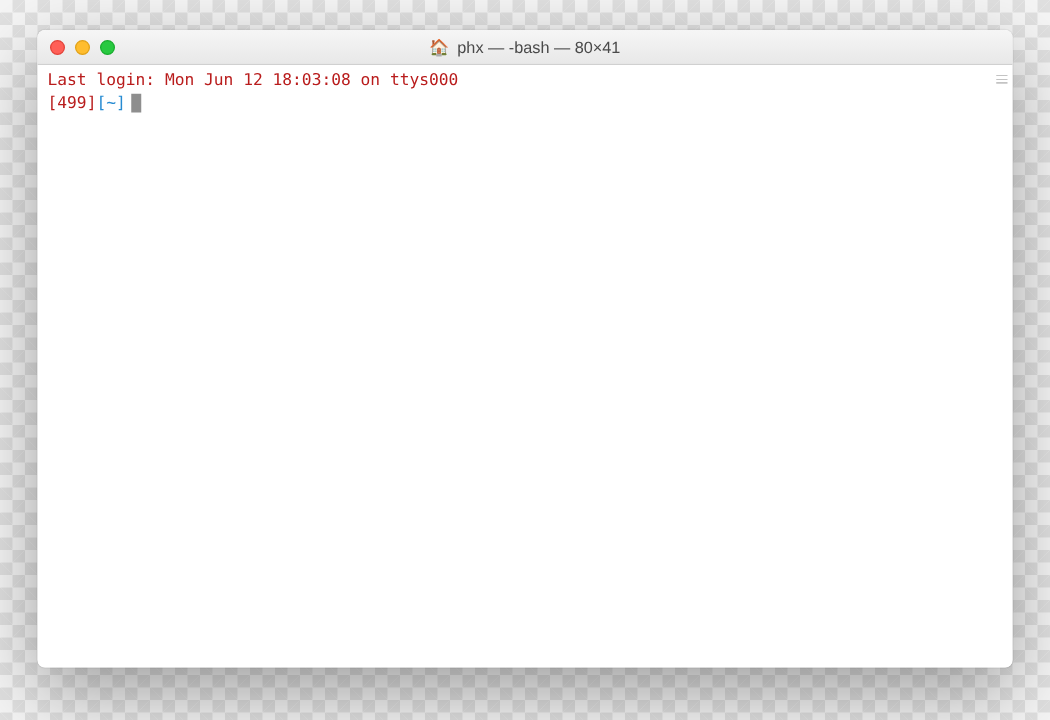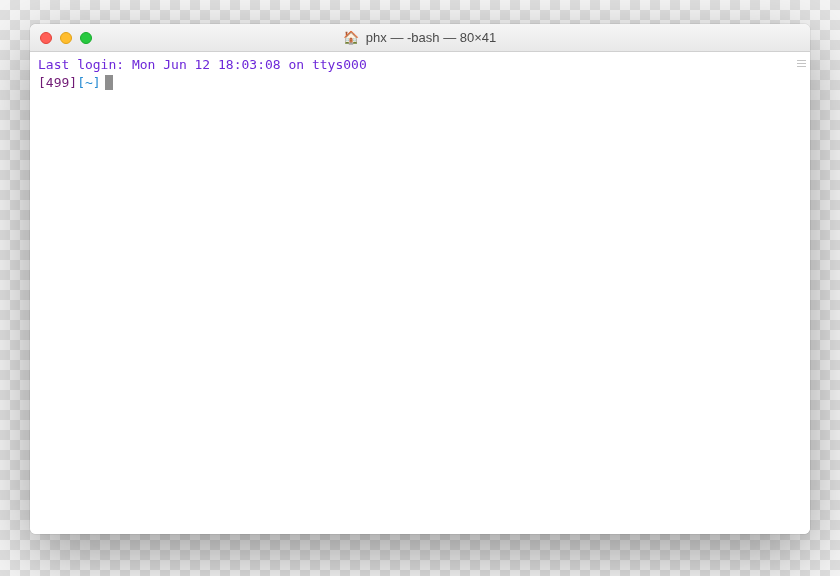--- a/index.html
+++ b/index.html
@@ -79,23 +79,23 @@
     }
     .scroll-indicator {
       position: absolute;
       top: 6px;
       right: 4px;
       width: 9px;
       height: 9px;
       background: repeating-linear-gradient(0deg, #888 0 1px, transparent 1px 3px);
       opacity: 0.5;
     }
-    .line1 { color: #6d28d9; }
+    .line1 { color: #b91c1c; }
     .line2 { display: flex; align-items: center; }
-    .prompt-num { color: #701a75; }
+    .prompt-num { color: #b91c1c; }
     .prompt-path { color: #268bd2; }
     .cursor {
       display: inline-block;
       width: 8px;
       height: 15px;
       background: #8e8e8e;
       margin-left: 4px;
       vertical-align: text-bottom;
     }
   </style>

